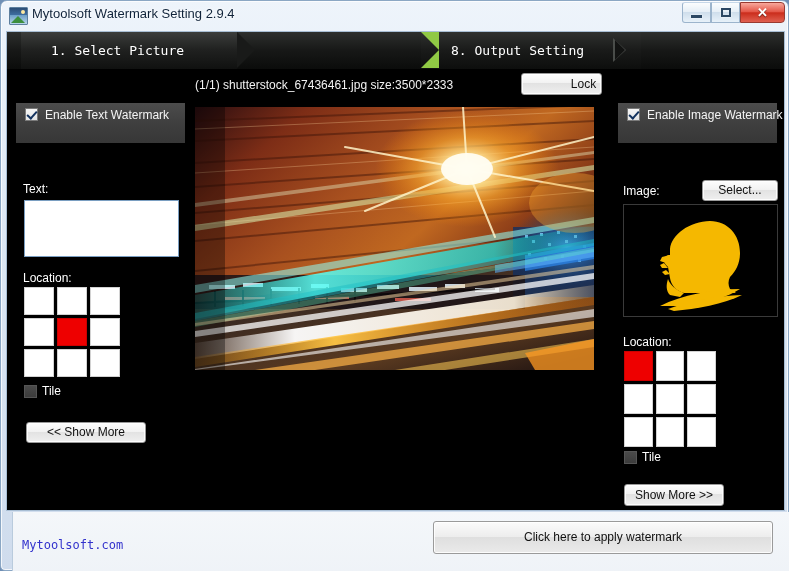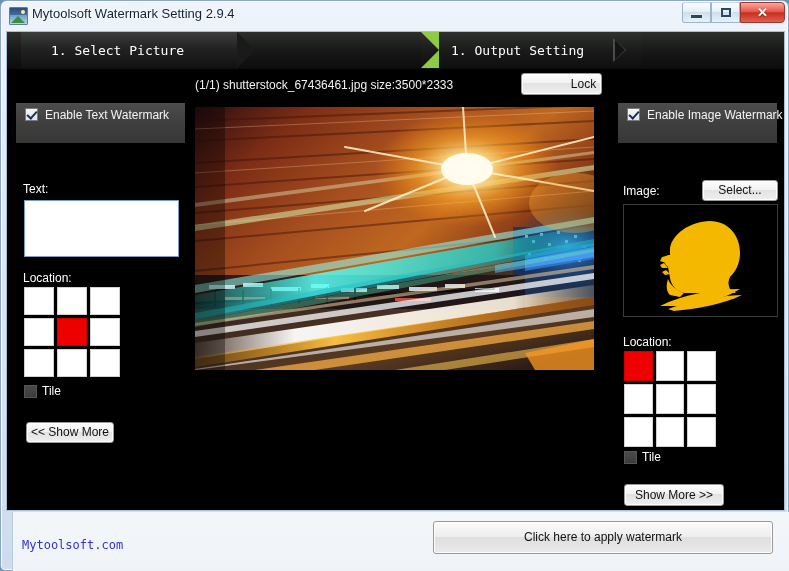--- a/index.html
+++ b/index.html
@@ -310,21 +310,21 @@
 
   
   #tile-left-chk  { position: absolute; left: 17px;  top: 353px; }
   #tile-left-lbl  { left: 35px; top: 352px; }
   #tile-right-chk { position: absolute; left: 617px; top: 419px; }
   #tile-right-lbl { left: 635px; top: 418px; }
 
   
   #btn-showmore-left {
     position: absolute; left: 19px; top: 390px;
-    width: 88px; height: 21px; line-height: 19px;
+    width: 120px; height: 21px; line-height: 19px;
   }
   #btn-showmore-right {
     position: absolute; left: 617px; top: 452px;
     width: 100px; height: 22px; line-height: 20px;
   }
 
   
   #image-label { left: 616px; top: 152px; }
   #btn-select {
     position: absolute; left: 695px; top: 148px;
@@ -398,21 +398,21 @@
     </div>
   </div>
 
   <div id="client">
 
     <div id="stepbar">
       <div class="step" id="step1">
         <span class="label">1. Select Picture</span>
       </div>
       <div class="step" id="step3">
-        <span class="label">1. Output Setting</span>
+        <span class="label">8. Output Setting</span>
       </div>
       <div id="step3-arrow"></div>
     </div>
 
     <div id="fileinfo">(1/1) shutterstock_67436461.jpg size:3500*2333</div>
     <div class="btn" id="btn-lock">Lock</div>
 
     <div class="panel-head" id="head-text">
       <span class="chk checked"></span>
       <span class="cap">Enable Text Watermark</span>

